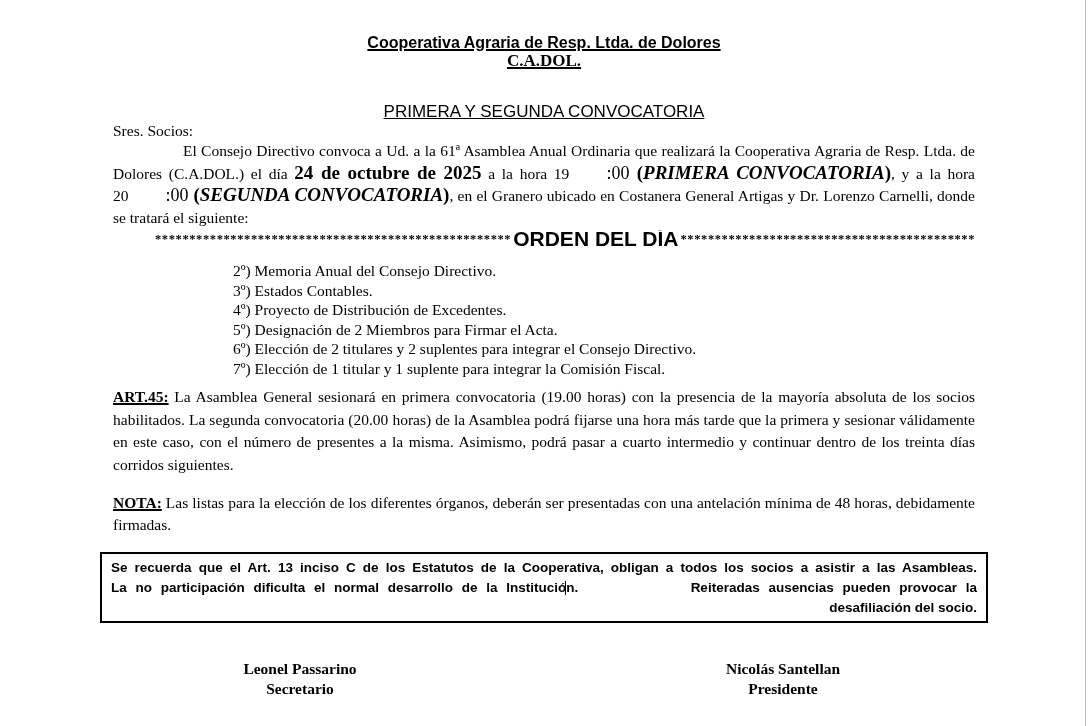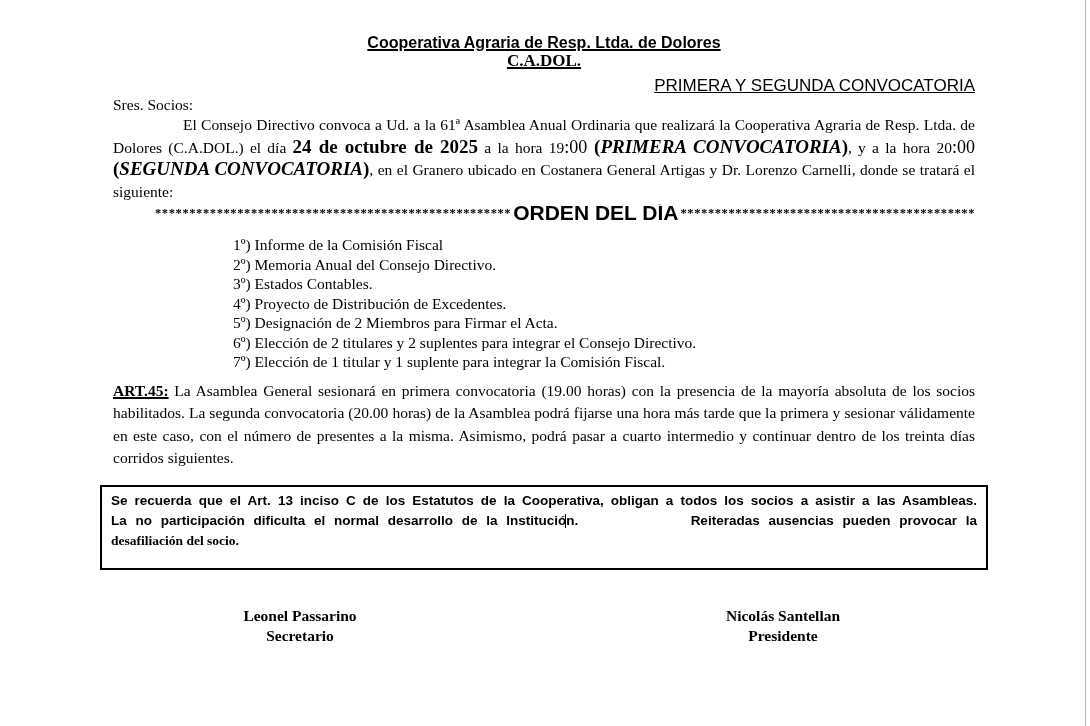--- a/index.html
+++ b/index.html
@@ -18,33 +18,33 @@
     margin-top:33px;text-align:center;
     font-family:"Liberation Sans", sans-serif;
     font-weight:bold;font-size:16px;line-height:19px;
     text-decoration:underline;text-decoration-thickness:2px;
   }
   .doc-subtitle{
     text-align:center;font-weight:bold;font-size:17px;line-height:18px;
     text-decoration:underline;text-decoration-thickness:2px;
   }
   .convocatoria{
-    margin-top:6px;text-align:right;
+    margin-top:32px;text-align:center;
     font-family:"Liberation Sans", sans-serif;
     font-size:17px;line-height:19px;text-decoration:underline;
   }
   .dateline{margin-top:16px;text-align:right;font-size:16px;line-height:19px;}
   .salutation{margin-top:1px;font-size:15.5px;line-height:18px;}
 
   .intro{
     margin:0;text-indent:70px;text-align:justify;
     font-size:15.5px;line-height:21.5px;
   }
   .t-date{font-weight:bold;font-size:19px;}
-  .t-num{font-size:18px;}
+  .t-num{font-size:18px;padding-left:37px;}
   .t-paren{font-weight:bold;font-size:19px;}
   .t-conv{font-weight:bold;font-style:italic;font-size:19px;}
 
   .orden-line{
     margin-left:42px;margin-top:2px;
     display:flex;align-items:center;white-space:nowrap;overflow:hidden;
     height:18px;
   }
   .ast{font-weight:bold;font-size:12.5px;letter-spacing:0.6px;}
   .orden-label{
@@ -54,30 +54,30 @@
 
   .agenda{margin-top:13px;margin-left:120px;font-size:15.5px;line-height:19.5px;}
 
   .art-par{margin-top:8px;text-align:justify;font-size:15.5px;line-height:22.5px;}
   .par-label{font-weight:bold;text-decoration:underline;text-decoration-thickness:1.5px;}
   .nota-par{margin-top:0;text-align:justify;font-size:15.5px;line-height:22.5px;}
 
   .notice-box{
     margin:9px -13px 0 -13px;
     border:2px solid #000;
-    padding:4px 9px 17px 9px;
+    padding:4px 9px 3px 9px;
     font-family:"Liberation Sans", sans-serif;
     font-weight:bold;font-size:13.5px;line-height:20px;
   }
   .nb-line1{text-align:justify;text-align-last:justify;word-spacing:1.5px;}
   .nb-line2{display:flex;align-items:center;}
   .nb-line2 .seg{word-spacing:5px;}
   .nb-spacer{flex:1;}
   .caret{display:inline-block;width:1px;height:14px;background:#000;margin-left:-13px;vertical-align:middle;}
-  .nb-line3{text-align:left;font-family:Liberation Serif, serif;}
+  .nb-line3{text-align:right;}
 
   .signatures{position:relative;height:60px;margin-top:36px;}
   .sig{
     position:absolute;top:0;transform:translateX(-50%);
     text-align:center;font-weight:bold;font-size:15.5px;line-height:20px;white-space:nowrap;
   }
   .sig-left{left:187px;}
   .sig-right{left:670px;}
 </style>
 </head>
@@ -98,31 +98,31 @@
 
     <p class="intro"><span>El Consejo Directivo convoca a Ud. a la 61ª Asamblea Anual Ordinaria que realizará la Cooperativa Agraria de Resp. Ltda. de Dolores (C.A.DOL.) el día </span><span class="t-date">24 de octubre de 2025</span><span> a la hora 19</span><span class="t-num">:00 </span><span class="t-paren">(</span><span class="t-conv">PRIMERA CONVOCATORIA</span><span class="t-paren">)</span><span>, y a la hora 20</span><span class="t-num">:00 </span><span class="t-paren">(</span><span class="t-conv">SEGUNDA CONVOCATORIA</span><span class="t-paren">)</span><span>, en el Granero ubicado en Costanera General Artigas y Dr. Lorenzo Carnelli, donde se tratará el siguiente:</span></p>
 
     <div class="orden-line">
       <span class="ast">****************************************************</span>
       <span class="orden-label">ORDEN DEL DÍA</span>
       <span class="ast">***********************************************************</span>
     </div>
 
     <div class="agenda">
-      <div>1º) Informe de la Comisión Fiscal</div>
       <div>2º) Memoria Anual del Consejo Directivo.</div>
       <div>3º) Estados Contables.</div>
       <div>4º) Proyecto de Distribución de Excedentes.</div>
       <div>5º) Designación de 2 Miembros para Firmar el Acta.</div>
       <div>6º) Elección de 2 titulares y 2 suplentes para integrar el Consejo Directivo.</div>
       <div>7º) Elección de 1 titular y 1 suplente para integrar la Comisión Fiscal.</div>
     </div>
 
     <p class="art-par"><span class="par-label">ART.45:</span><span> La Asamblea General sesionará en primera convocatoria (19.00 horas) con la presencia de la mayoría absoluta de los socios habilitados. La segunda convocatoria (20.00 horas) de la Asamblea podrá fijarse una hora más tarde que la primera y sesionar válidamente en este caso, con el número de presentes a la misma. Asimismo, podrá pasar a cuarto intermedio y continuar dentro de los treinta días corridos siguientes.</span></p>
 
+    <p class="nota-par"><span class="par-label">NOTA:</span><span> Las listas para la elección de los diferentes órganos, deberán ser presentadas con una antelación mínima de 48 horas, debidamente firmadas.</span></p>
 
     <div class="notice-box">
       <div class="nb-line1">Se recuerda que el Art. 13 inciso C de los Estatutos de la Cooperativa, obligan a todos los socios a asistir a las Asambleas.</div>
       <div class="nb-line2">
         <span class="seg">La no participación dificulta el normal desarrollo de la Institución.</span>
         <span class="caret"></span>
         <span class="nb-spacer"></span>
         <span class="seg">Reiteradas ausencias pueden provocar la</span>
       </div>
       <div class="nb-line3">desafiliación del socio.</div>

